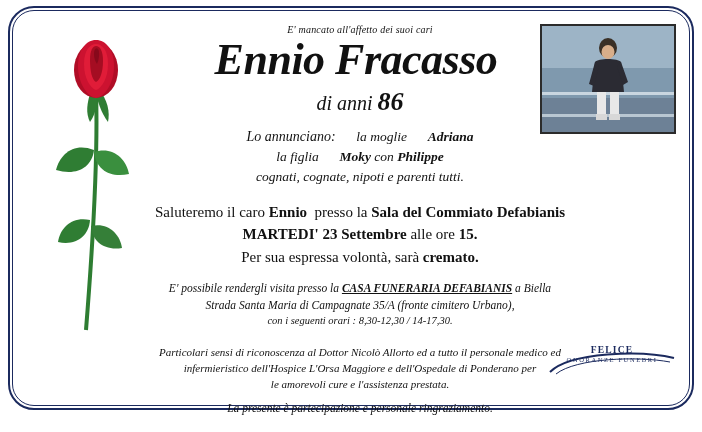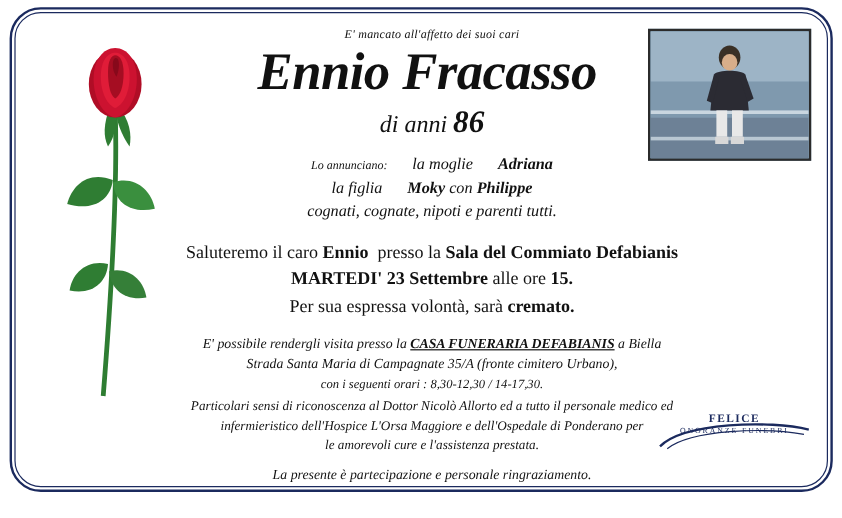--- a/index.html
+++ b/index.html
@@ -102,21 +102,21 @@
     font-style: italic;
   }
 
   .announce {
     margin-top: 4px;
     font-size: 13.5px;
     font-style: italic;
     line-height: 1.45;
   }
   .announce .lab {
-    font-size: 10px;
+    font-size: 14px;
   }
   .announce .sp-l { display: inline-block; width: 14px; }
   .announce .b { font-weight: bold; }
 
   .salute {
     margin-top: 14px;
     font-size: 15px;
     line-height: 1.5;
   }
   .salute b { font-weight: bold; }
@@ -125,21 +125,21 @@
   .visit {
     margin-top: 12px;
     font-size: 11.5px;
     font-style: italic;
     line-height: 1.45;
   }
   .visit .u { text-decoration: underline; font-weight: bold; font-style: italic; }
   .visit .small { font-size: 10.5px; font-style: italic; }
 
   .thanks {
-    margin-top: 4px;
+    margin-top: 16px;
     font-size: 11px;
     font-style: italic;
     line-height: 1.45;
   }
   .partecip {
     margin-top: 10px;
     font-size: 11.5px;
     font-style: italic;
   }
 

